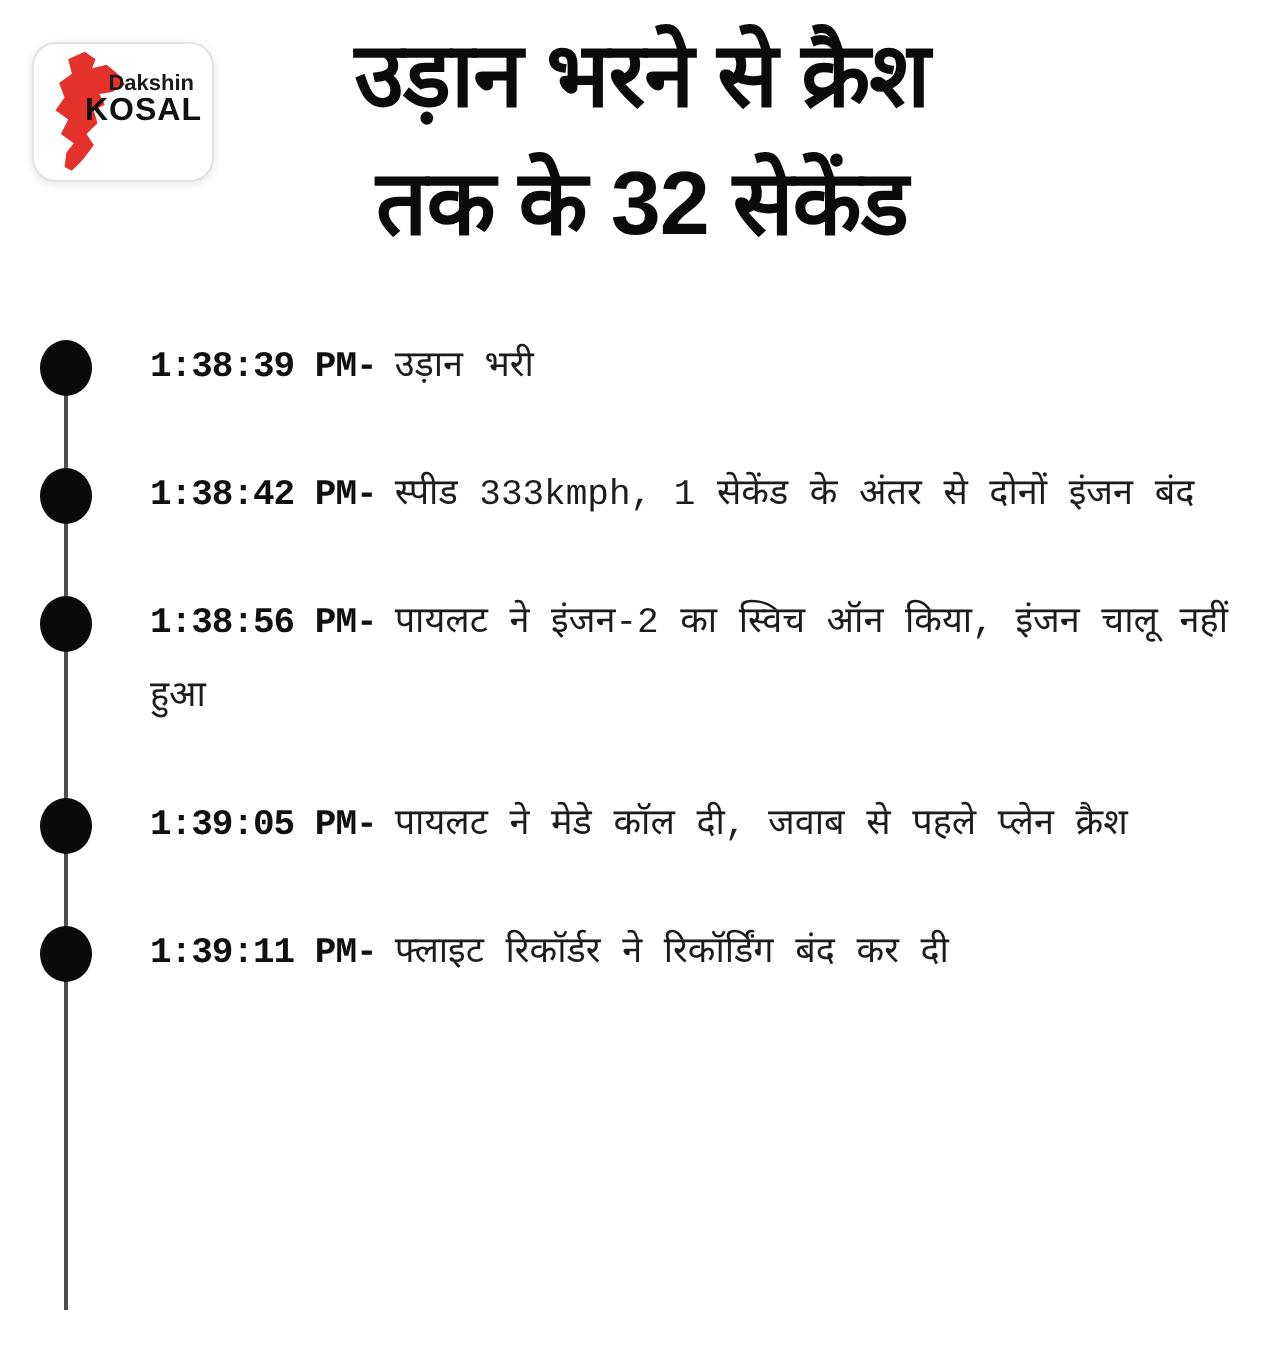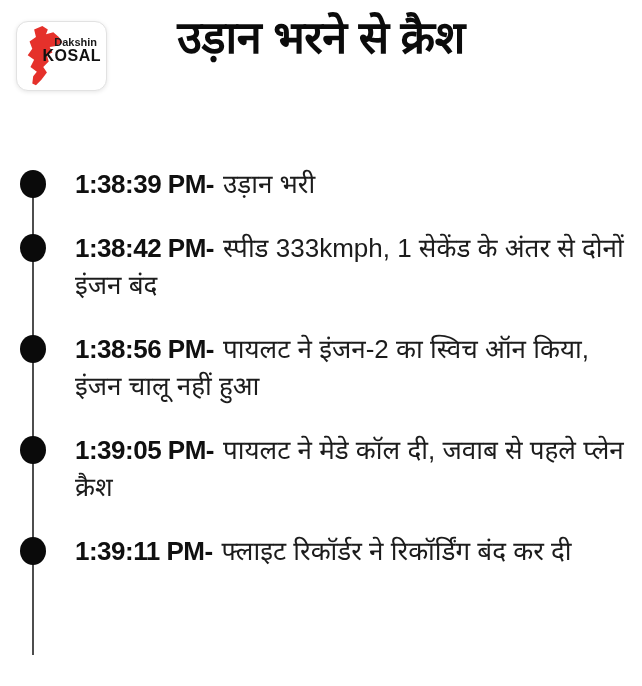--- a/index.html
+++ b/index.html
@@ -52,41 +52,43 @@
     background: #4d4d4d;
   }
   .entry { position: relative; margin-bottom: 27px; }
   .dot {
     position: absolute; left: -55px; top: 4px;
     width: 26px; height: 28px;
     border-radius: 50%;
     background: #0a0a0a;
   }
   .entry-text {
-    font-size: 26px; line-height: 37px;
+    font-size: 18px; line-height: 37px;
     color: #1c1c1c;
     font-weight: 400;
+    font-family: Liberation Mono, monospace;
   }
   .time { font-weight: 800; color: #101010; margin-right: 9px; letter-spacing: -0.5px; }
 </style>
 </head>
 <body>
 
 <div class="page">
 
   <div class="header">
     <div class="logo">
       <svg class="logo-map" viewBox="0 0 50 70">
         <path d="M21,1 L27,5 L25,10 L33,8 L39,13 L43,19 L36,23 L29,24 L32,30 L26,33 L28,40 L22,46 L26,52 L20,60 L14,66 L10,64 L11,56 L15,51 L8,46 L12,38 L5,33 L10,26 L7,18 L14,13 L12,5 Z" fill="#e5312b"></path>
       </svg>
       <span class="logo-dakshin">Dakshin</span>
       <span class="logo-kosal">KOSAL</span>
     </div>
     <div class="title">
       <div>उड़ान भरने से क्रैश</div>
+      <div>तक के 32 सेकेंड</div>
     </div>
   </div>
 
   <div class="timeline">
     <div class="timeline-line"></div>
 
     <div class="entry">
       <span class="dot"></span>
       <p class="entry-text">
         <span class="time">1:38:39 PM-</span><span class="desc">उड़ान भरी</span>

